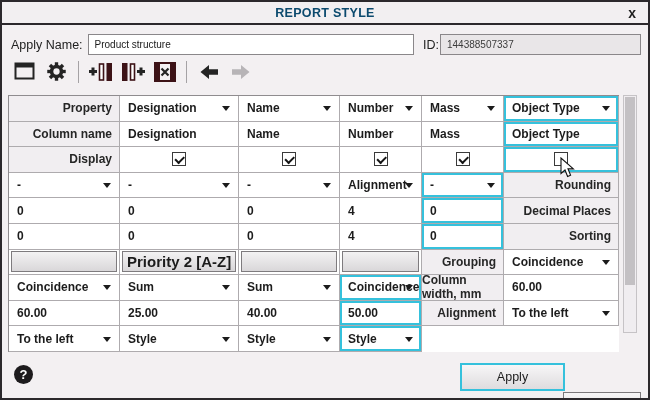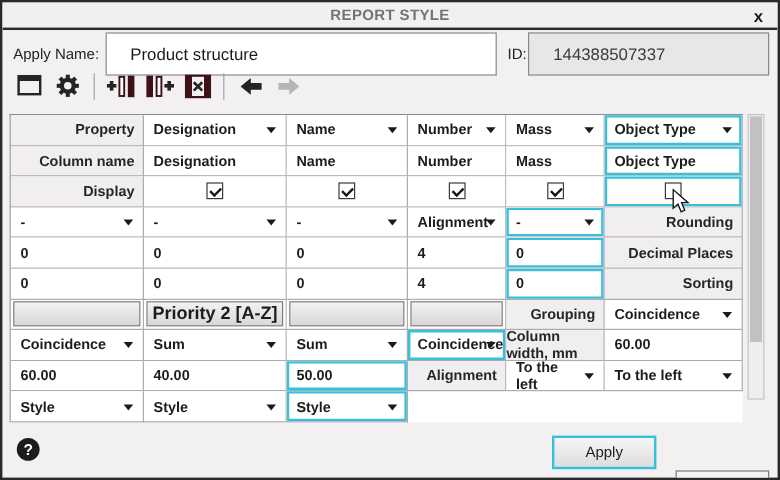--- a/index.html
+++ b/index.html
@@ -2,27 +2,27 @@
 <html style="--accent: #35c1dc;"><head>
 <meta charset="utf-8">
 <style>
   :root { --accent:#35c1dc; }
   * { margin:0; padding:0; box-sizing:border-box; }
   html,body { width:650px; height:400px; background:#dcd9db; font-family:"Liberation Sans", sans-serif; }
   .window { position:relative; width:650px; height:400px; border:2px solid #2b282c; background:#f3f0f2; overflow:hidden; }
 
   
   .titlebar { position:absolute; top:0; left:0; right:0; height:23px; background:#f2eff1; border-bottom:2px solid #2b282c; text-align:center; }
-  .titlebar .title { line-height:23px; font-size:12.5px; font-weight:700; color:#737373; letter-spacing:.3px; }
+  .titlebar .title { line-height:23px; font-size:12.5px; font-weight:700; color:#0c4a6e; letter-spacing:.3px; }
   .titlebar .close { position:absolute; right:12px; top:0; line-height:22px; font-size:14px; font-weight:700; color:#1c1c1c; cursor:default; }
 
   
   .formrow { position:absolute; top:31px; left:9px; right:7px; height:23px; display:flex; align-items:center; font-size:12.5px; color:#222; }
   .formrow .lbl { white-space:nowrap; }
-  .formrow input { height:36px; border:1px solid #8a878a; font-family:"Liberation Sans",sans-serif; font-size:14px; color:#1a1a1a; padding:0 20px; background:#fff; }
+  .formrow input { height:21px; border:1px solid #8a878a; font-family:"Liberation Sans",sans-serif; font-size:10px; color:#1a1a1a; padding:0 6px; background:#fff; }
   #styleNameInput { flex:1; margin-left:5px; margin-right:9px; }
   #idInput { width:201px; margin-left:1px; background:#e9e6e8; color:#3c3c3c; }
 
   
   .toolbar { position:absolute; top:56px; left:9px; height:27px; display:flex; align-items:center; gap:5px; }
   .tbtn { width:27px; height:25px; display:flex; align-items:center; justify-content:center; }
   .tsep { width:1px; height:22px; background:#a5a2a5; margin:0 3px; }
 
   
   .grid { position:absolute; top:93px; left:6px; display:grid;
@@ -47,21 +47,21 @@
 
   
   .vscroll { position:absolute; left:621px; top:93px; width:14px; height:238px; background:#f0edf0; border:1px solid #c6c3c6; }
   .vthumb { position:absolute; left:1px; top:1px; width:10px; height:188px; background:#c3c0c3; }
 
   
   .helpbtn { position:absolute; left:12px; top:363px; width:19px; height:19px; border-radius:50%;
              background:#1d1b1d; color:#fff; font-size:13px; font-weight:700; text-align:center; line-height:19px; }
   .btn { position:absolute; background:linear-gradient(#f7f6f7,#dedcde); font-family:"Liberation Sans",sans-serif;
          font-size:12.5px; color:#1c1c1c; text-align:center; }
-  #applyBtn { left:458px; top:361px; width:87px; height:28px; border:2px solid var(--accent); }
+  #applyBtn { left:458px; top:361px; width:105px; height:28px; border:2px solid var(--accent); }
   #undoBtn  { left:561px; top:362px; width:78px; height:26px; border:1px solid #7b787b;margin-top:28px; }
 
   .cursor { position:absolute; left:558px; top:155px; z-index:5; pointer-events:none; }
   svg { display:block; }
 </style>
 </head>
 <body>
 
 <div class="window">
 
@@ -249,20 +249,21 @@
         <span class="arr"></span>
       </div>
     <div class="dd sel">
         <span>Coincidence</span>
         <span class="arr"></span>
       </div>
 
     <div class="lab">Column width, mm</div>
     <div class="txt">60.00</div>
     <div class="txt">60.00</div>
+    <div class="txt">25.00</div>
     <div class="txt">40.00</div>
     <div class="txt sel">50.00</div>
 
     <div class="lab">Alignment</div>
     <div class="dd">
         <span>To the left</span>
         <span class="arr"></span>
       </div>
     <div class="dd">
         <span>To the left</span>

